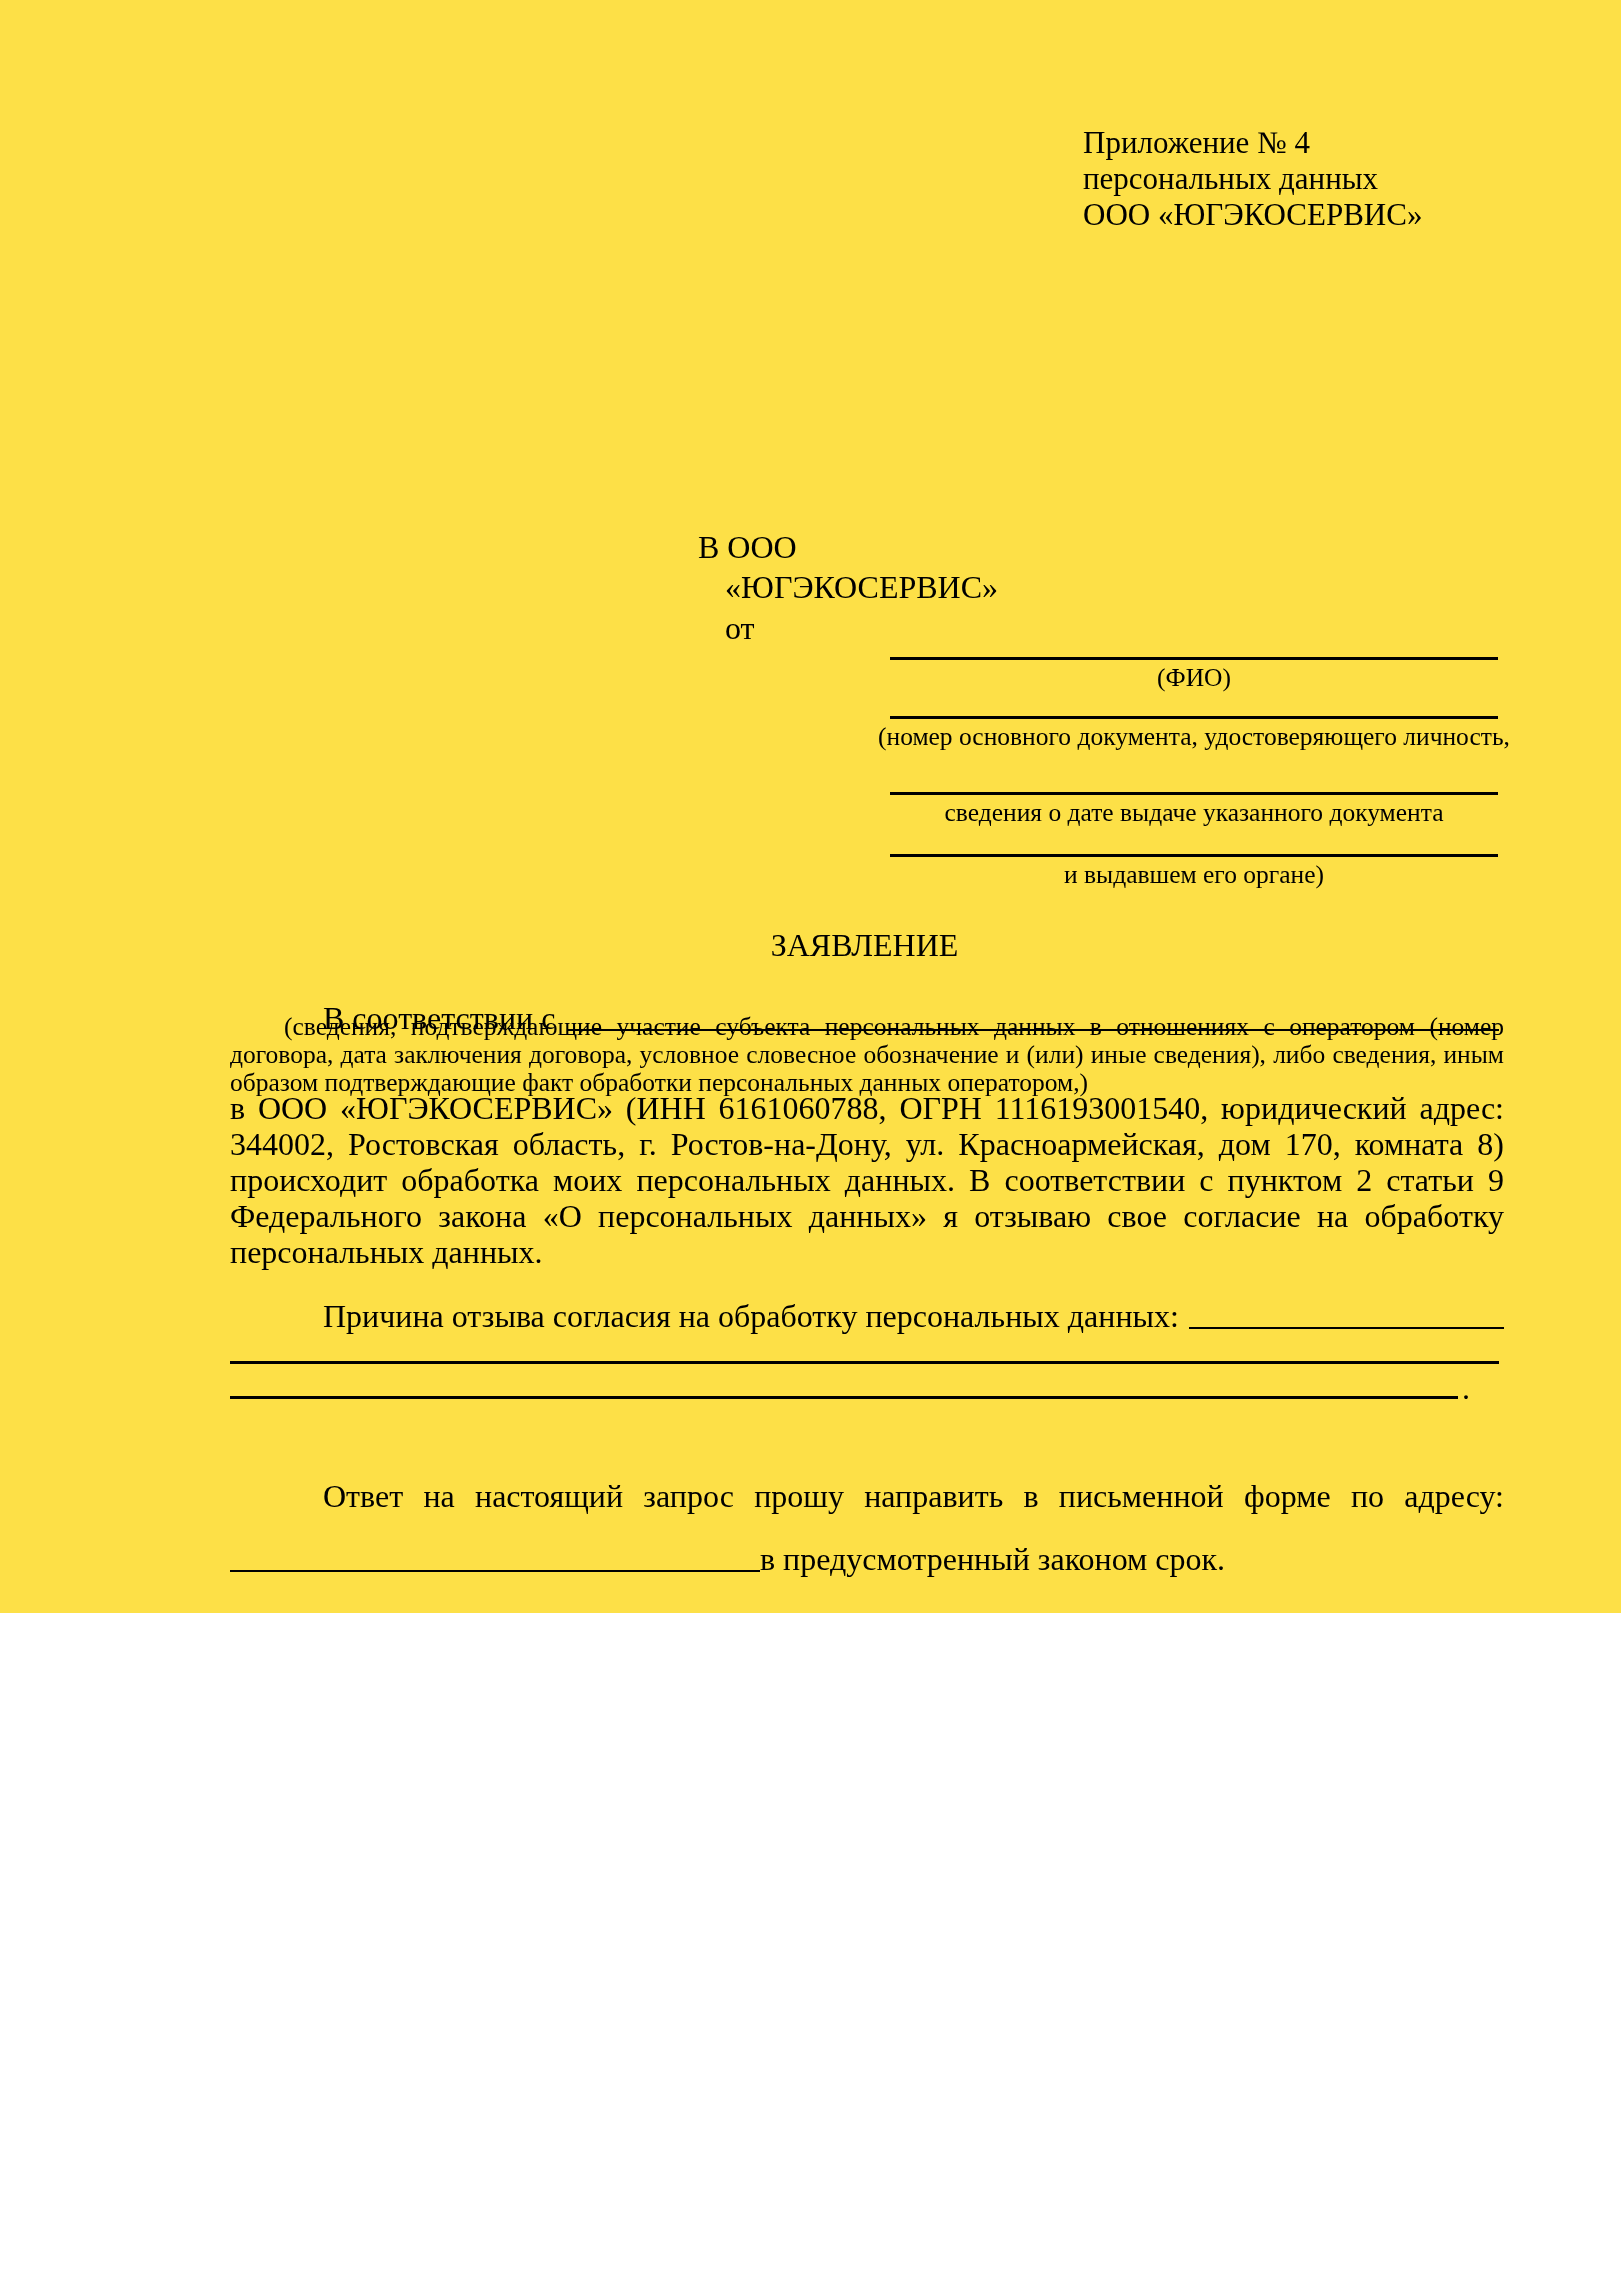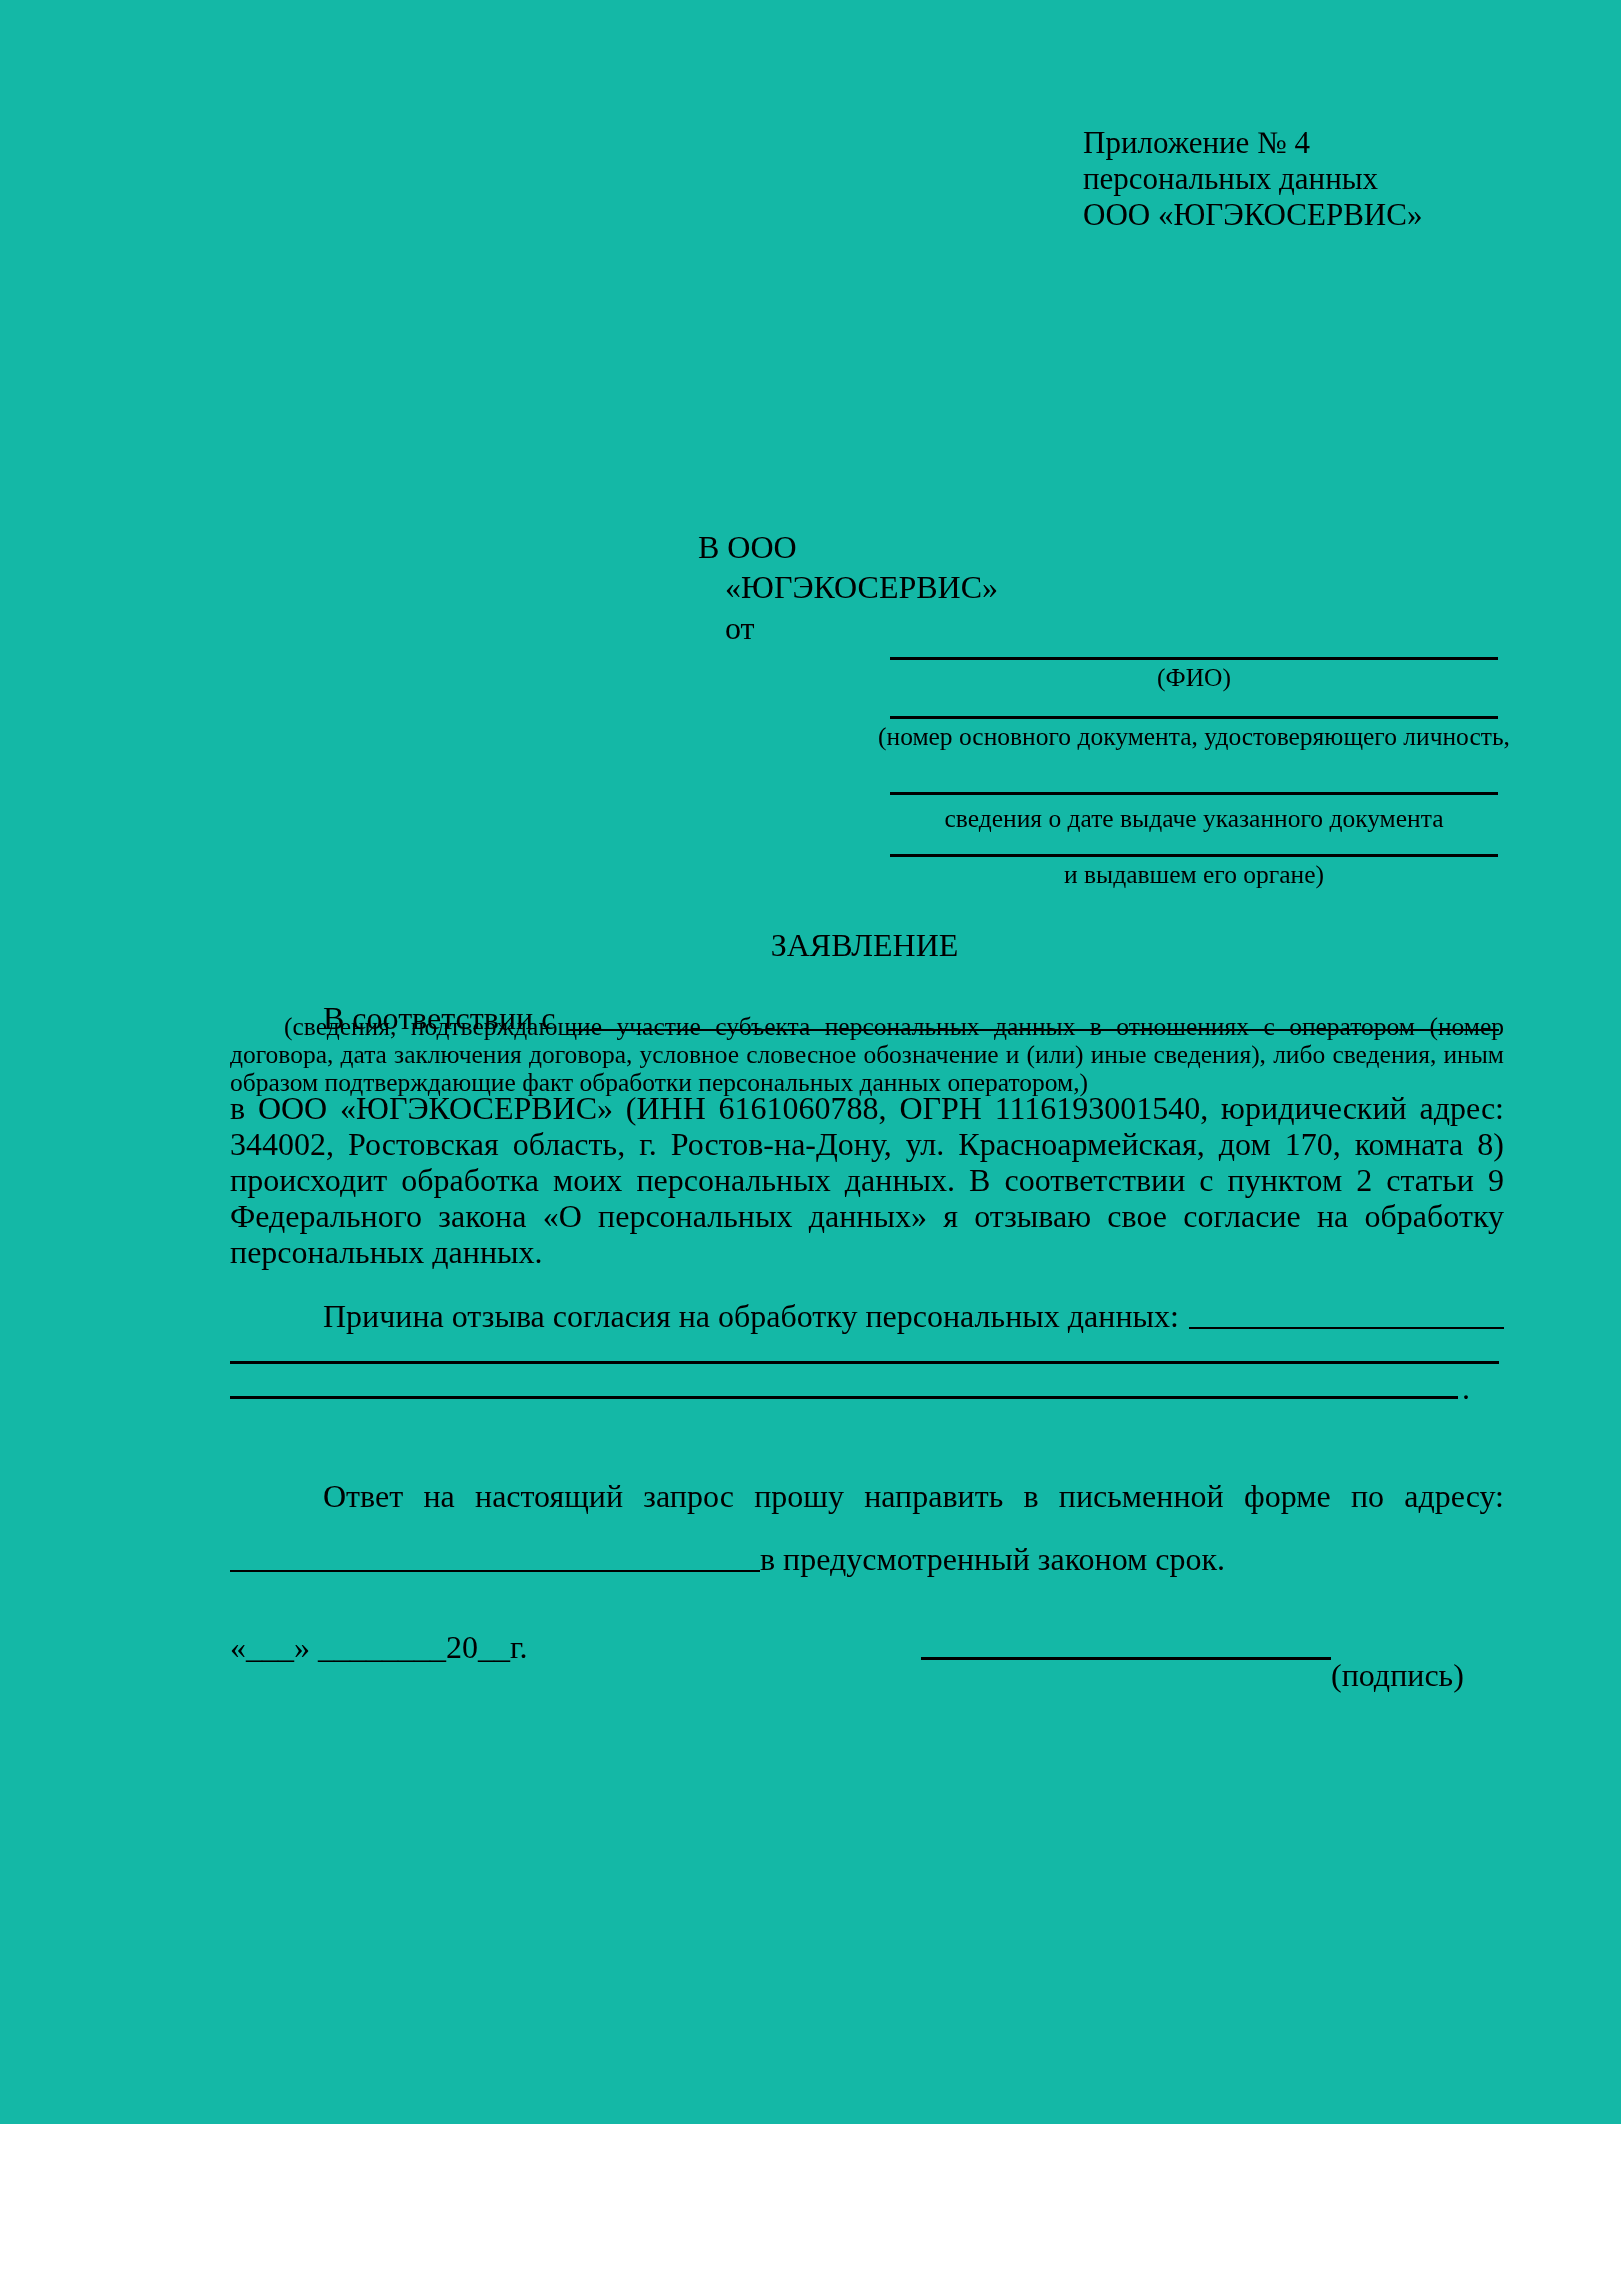--- a/index.html
+++ b/index.html
@@ -1,19 +1,19 @@
 <!DOCTYPE html>
 <html><head>
 <meta charset="utf-8">
 <style>
   html,body{margin:0;padding:0;background:#ffffff;}
   .page{
     position:relative;
-    width:1621px;height:2124px;
-    background:#14b8a6;
+    width:1621px;height:1613px;
+    background:#fde047;
     font-family:"Liberation Serif","DejaVu Serif",serif;
     color:#000;
     overflow:hidden;
   }
   .abs{position:absolute;}
   .body-text{font-size:32px;line-height:36px;}
   .small-text{font-size:25.5px;line-height:28px;}
   
   .header-block{left:1083px;top:125px;width:470px;font-size:31px;line-height:36px;}
   
@@ -61,21 +61,21 @@
   <div class="abs addr-org body-text">«ЮГЭКОСЕРВИС»</div>
   <div class="abs addr-from body-text">от</div>
 
   <div class="abs blank-bar addr-bar" style="top:657px;"></div>
   <div class="abs addr-cap small-text" style="top:664px;">(ФИО)</div>
 
   <div class="abs blank-bar addr-bar" style="top:716px;"></div>
   <div class="abs addr-cap small-text" style="top:723px;">(номер основного документа, удостоверяющего личность,</div>
 
   <div class="abs blank-bar addr-bar" style="top:792px;"></div>
-  <div class="abs addr-cap small-text" style="top:799px;margin-top:6px;">сведения о дате выдаче указанного документа</div>
+  <div class="abs addr-cap small-text" style="top:799px;">сведения о дате выдаче указанного документа</div>
 
   <div class="abs blank-bar addr-bar" style="top:854px;"></div>
   <div class="abs addr-cap small-text" style="top:861px;">и выдавшем его органе)</div>
 
   <div class="abs stmt-heading">ЗАЯВЛЕНИЕ</div>
 
   <div class="abs flex-row body-text" style="left:230px;top:973px;width:1269px;">
     <span class="lead indent">В соответствии с</span>
     <span style="width:11.8px;"></span>
     <span class="fill-line"></span>

